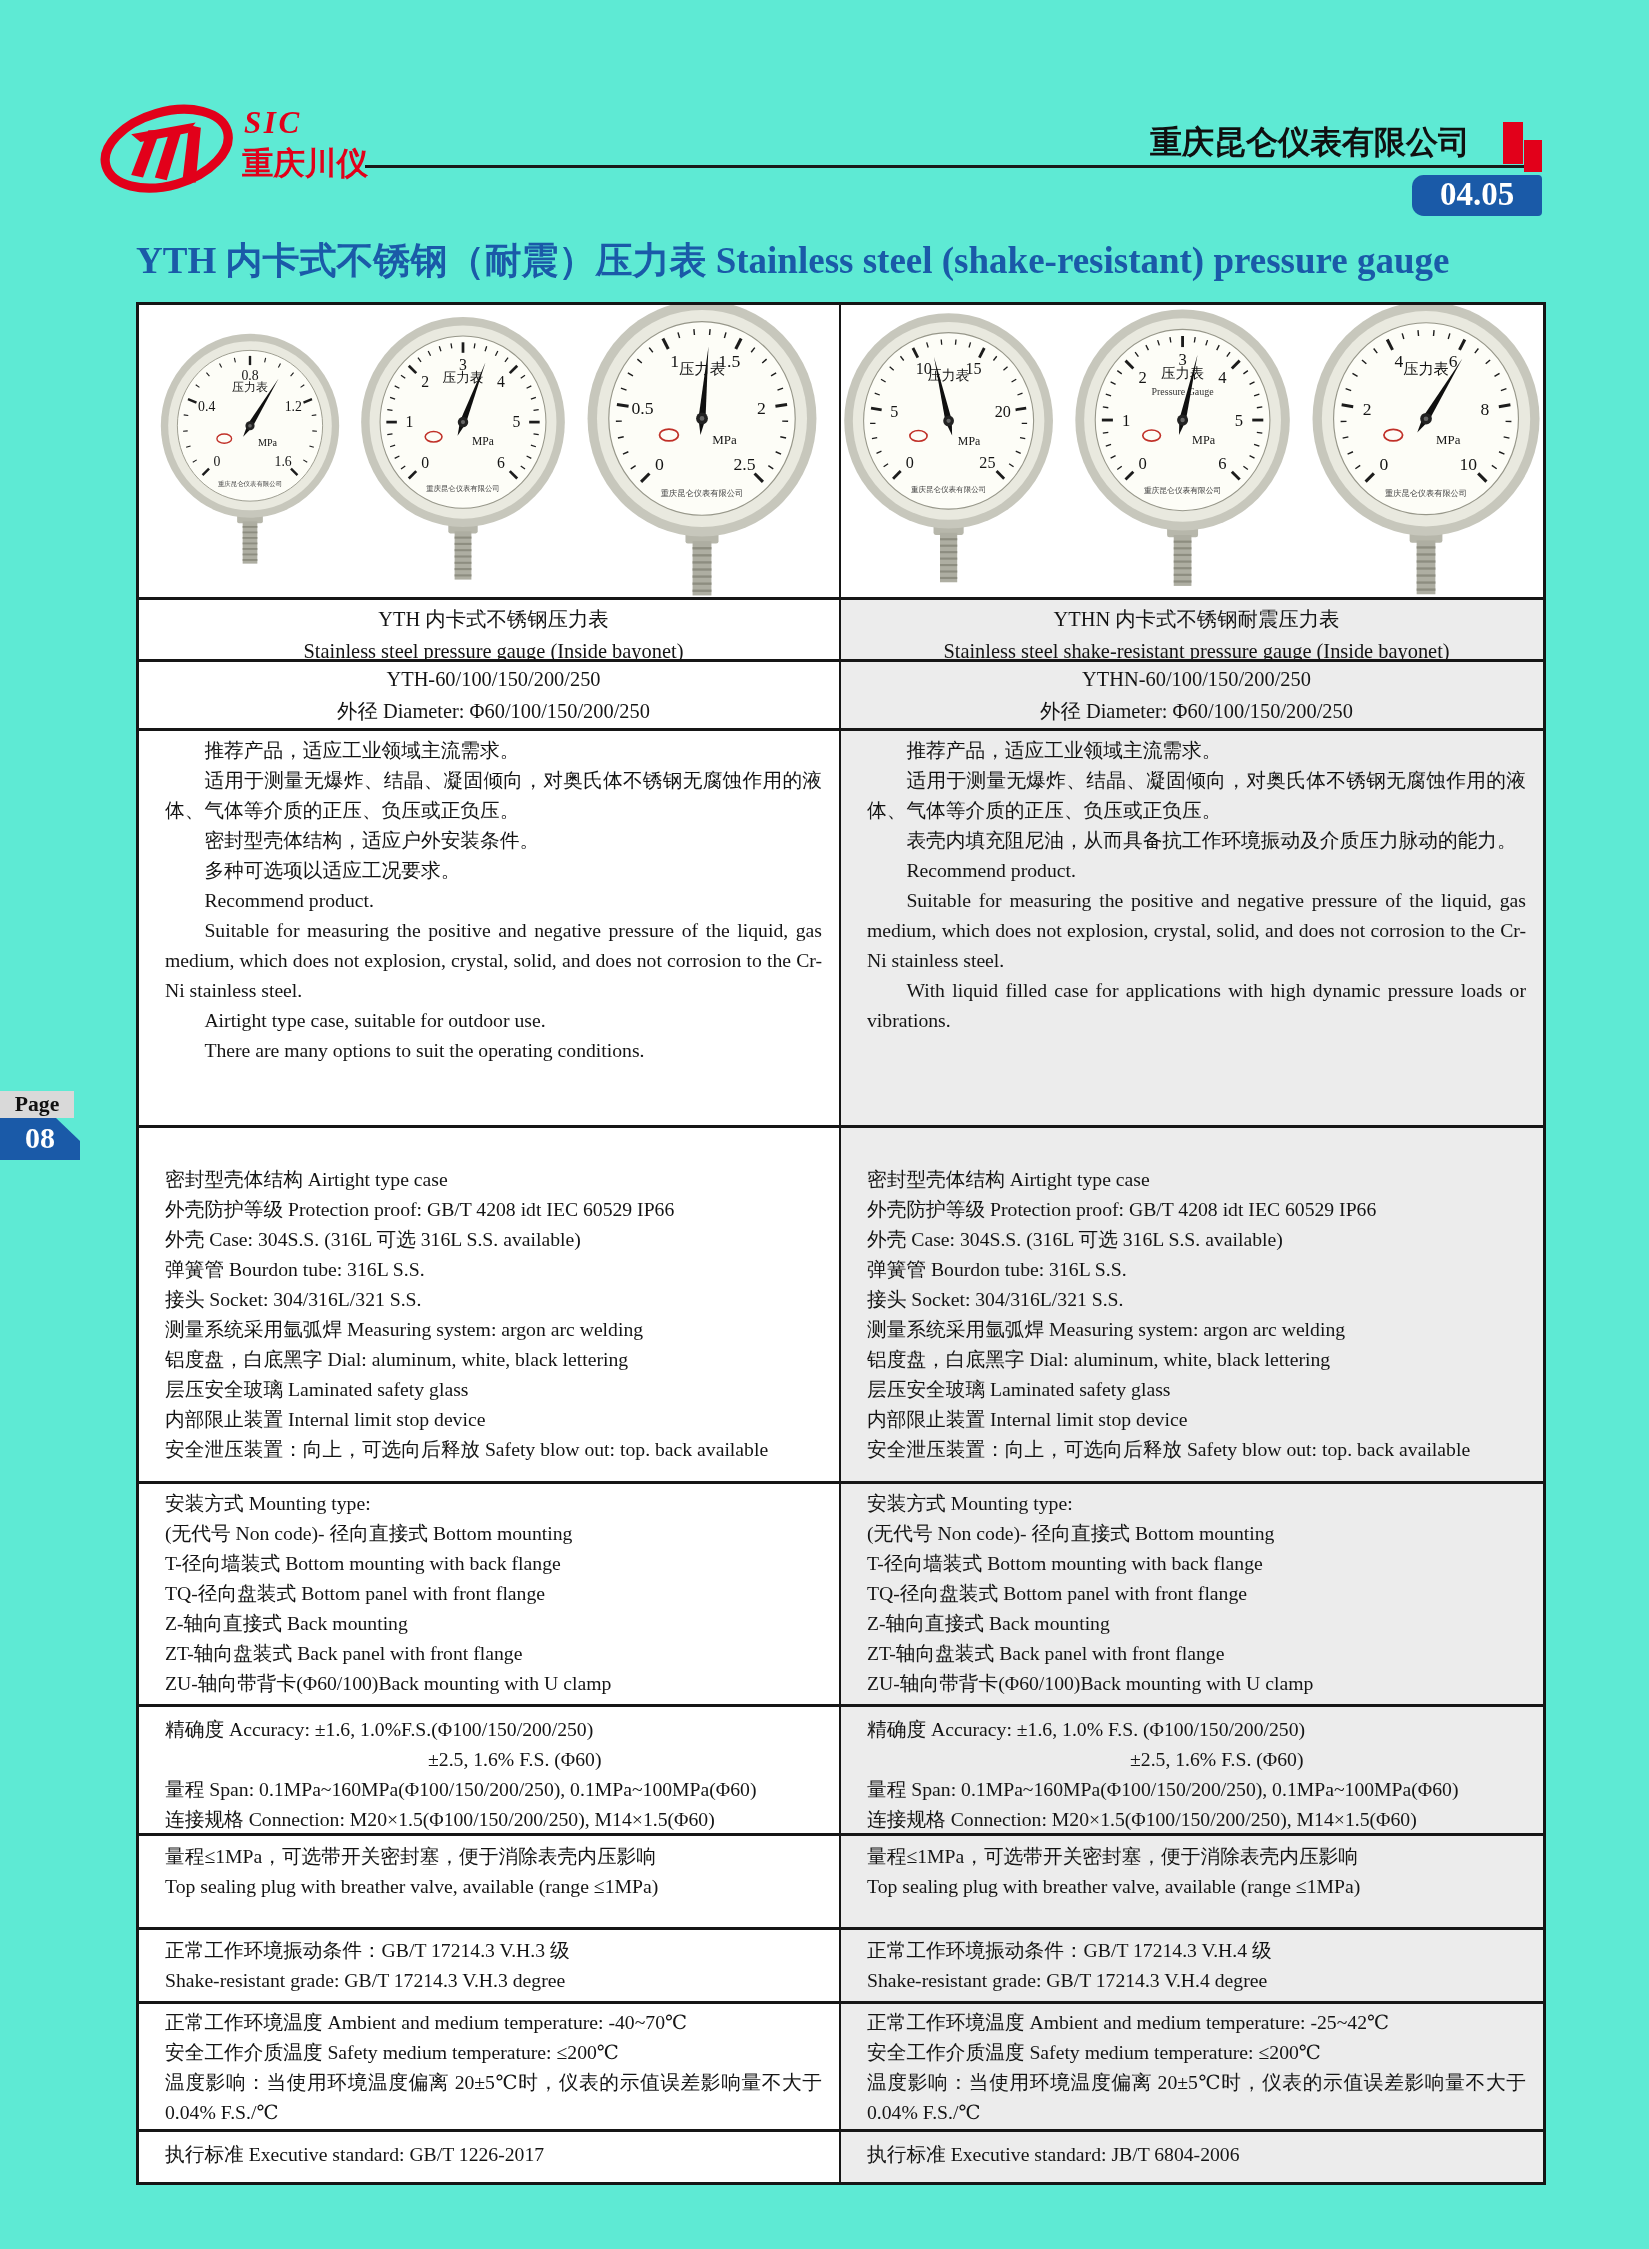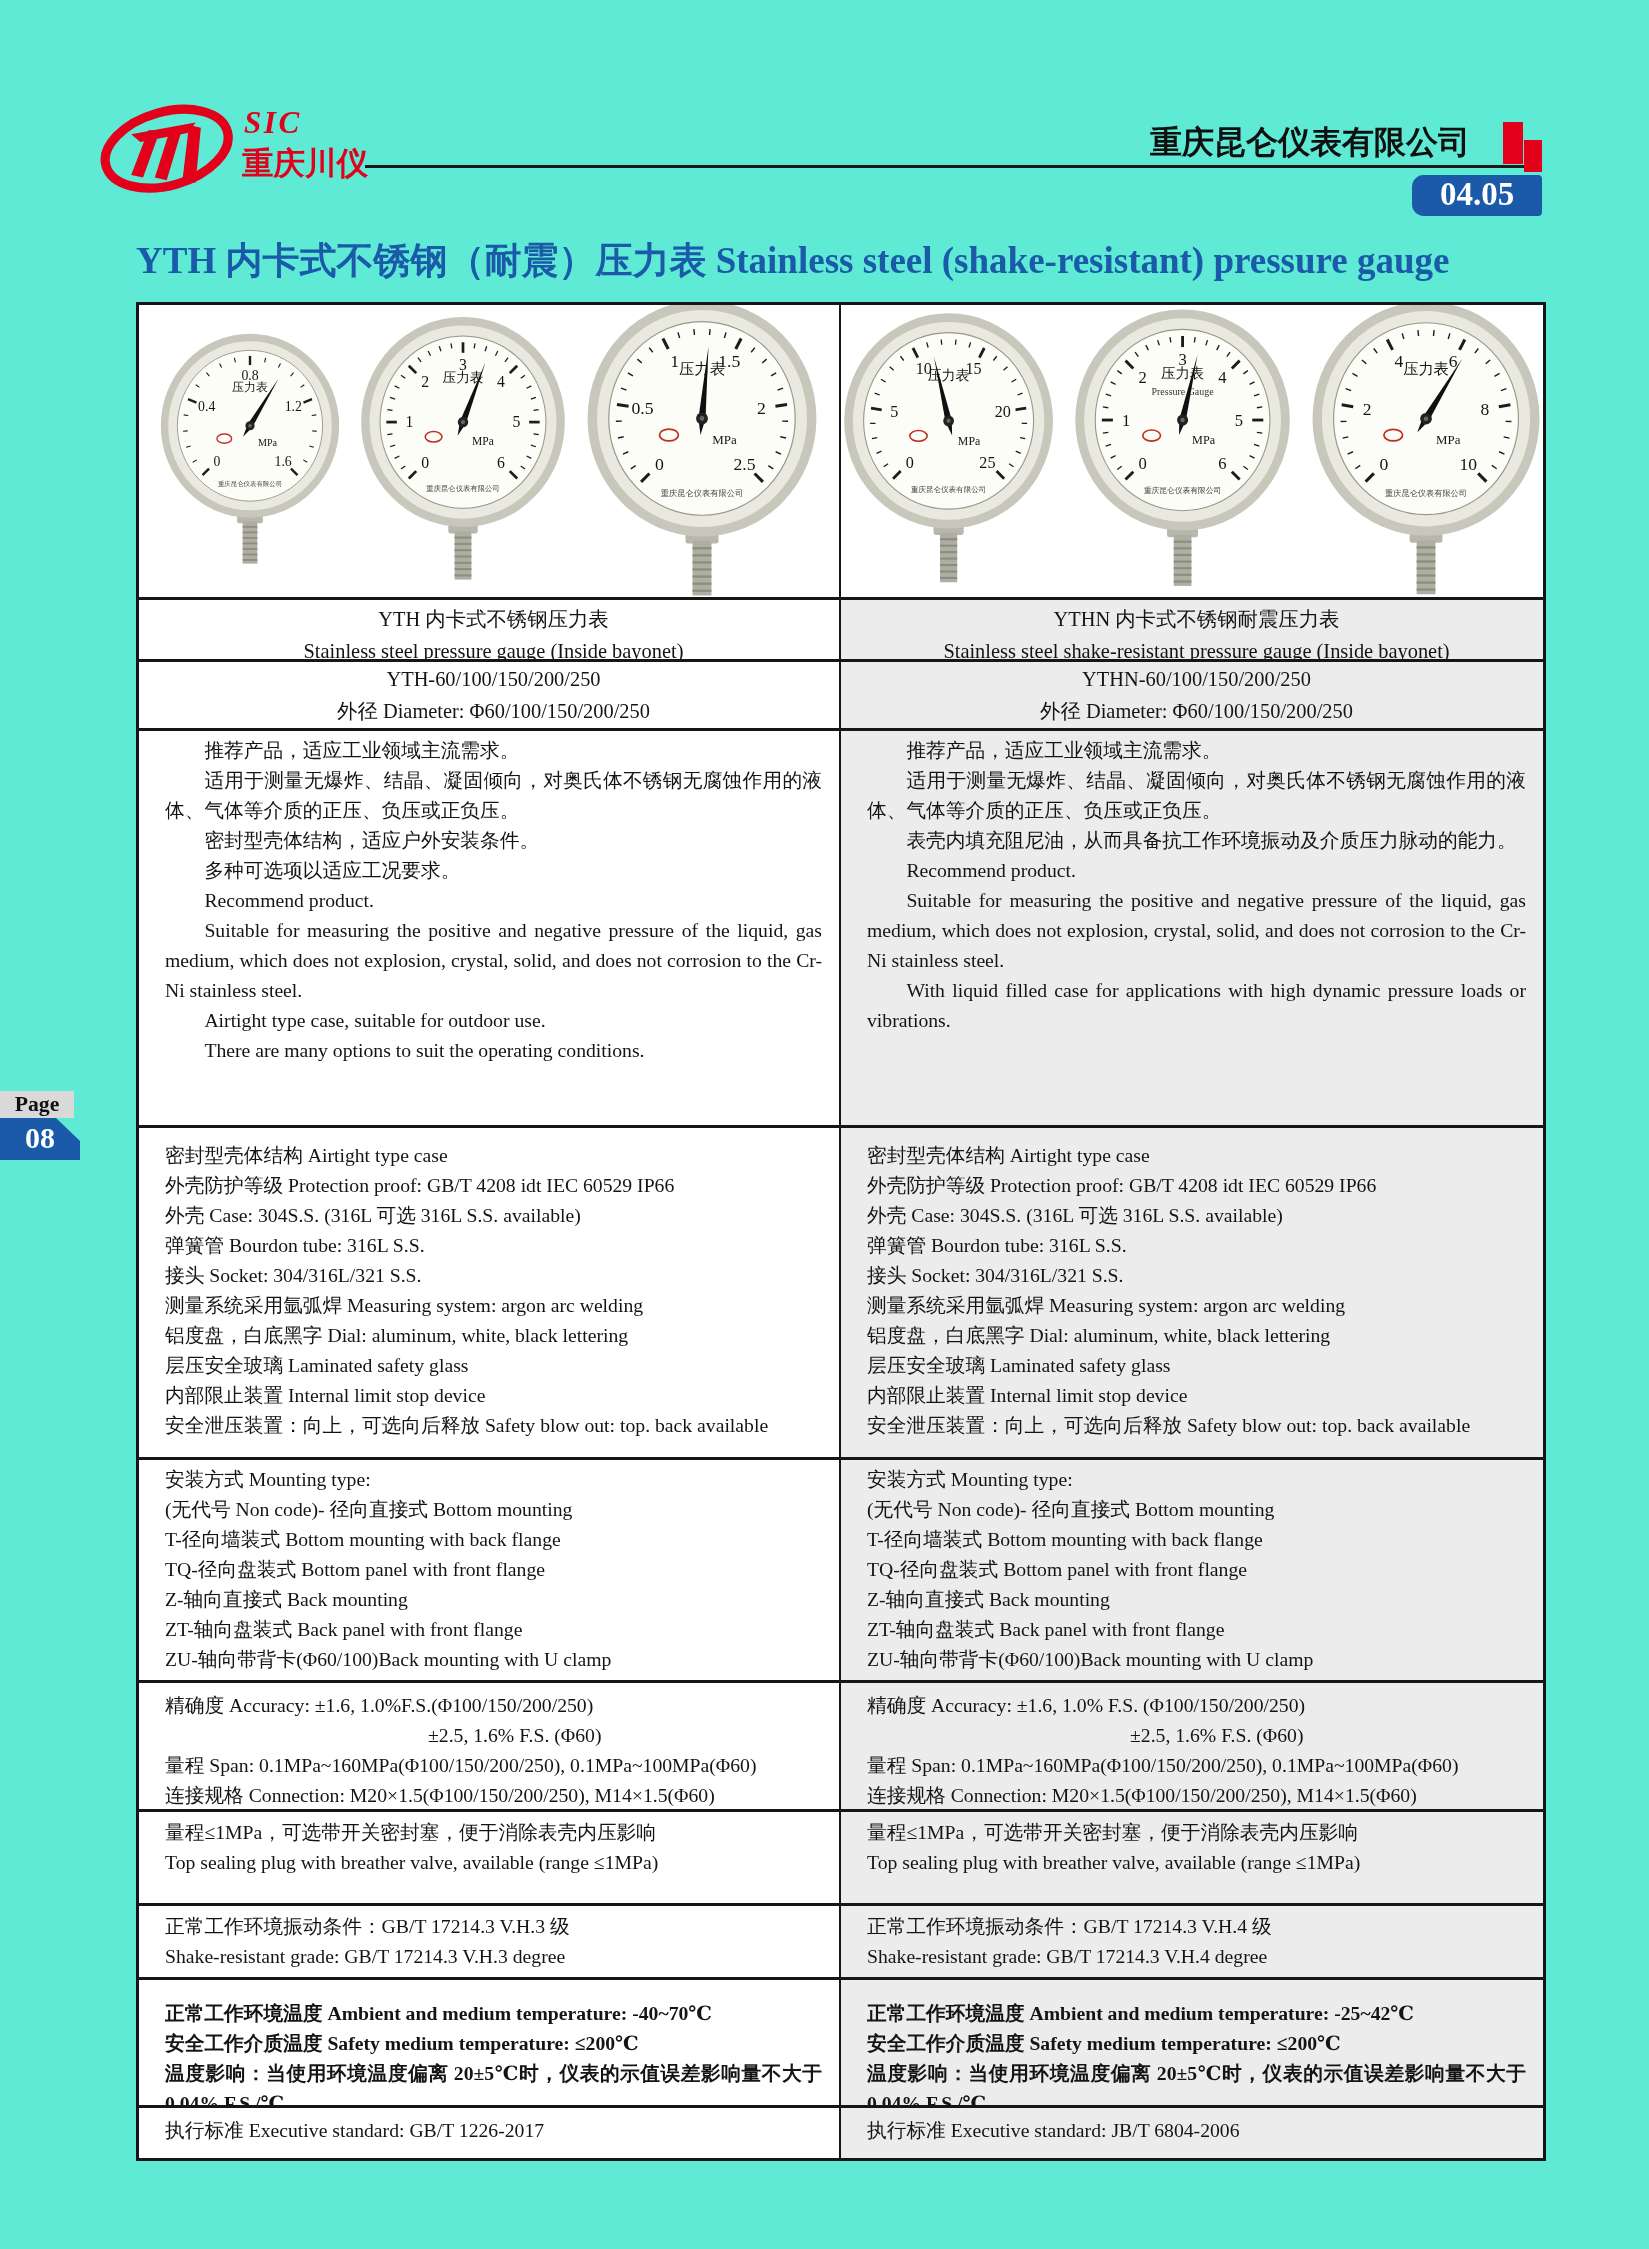--- a/index.html
+++ b/index.html
@@ -28,37 +28,37 @@
   .tab-num{position:absolute;left:0;top:1118px;width:80px;height:42px;background:#1a5aa8;color:#fff;
            font-size:30px;font-weight:bold;text-align:center;line-height:39px;
            clip-path:polygon(0 0,70% 0,100% 55%,100% 100%,0 100%);}
 
   
   .spec-table{position:absolute;left:136px;top:302px;width:1404px;border:3.3px solid #161616;
               display:flex;background:#fff;}
   .col{width:50%;}
   .col-right{border-left:2.6px solid #161616;background:#ececec;}
   .row{box-sizing:border-box;border-bottom:3.3px solid #161616;overflow:hidden;}
-  .r1{height:295px;}.r2{height:62px;}.r3{height:69px;}.r4{height:397px;}.r5{height:332px;}
+  .r1{height:295px;}.r2{height:62px;}.r3{height:69px;}.r4{height:397px;}.r5{height:332px;margin-top:24px;}
   .r6{height:223px;}.r7{height:129px;}.r8{height:94px;}.r9{height:74px;}.r10{height:128px;}
   .r11{height:50px;border-bottom:none;}
   .img-cell{background:#fff;display:flex;align-items:center;justify-content:center;gap:15.8px;}
   .c{padding:6.6px 17px 0 26px;font-size:19.7px;line-height:30px;}
   .center{text-align:center;}
   .name-cell{padding-top:2.6px;font-size:20.4px;line-height:32px;}
   .model-cell{padding-top:1.3px;font-size:20.4px;line-height:32px;}
   .desc{padding-top:3.9px;}
   .desc .para{text-indent:2em;text-align:justify;}
   .specs{padding-top:11.8px;}
   .mount{padding-top:3.9px;}
   .acc{padding-top:6.6px;}
   .acc .line:nth-child(2){padding-left:263px;}
   .acc .line:nth-child(5){text-align:center;}
   .seal,.shake{padding-top:4.6px;}
-  .temp{padding-top:18px;font-weight:bold;}
+  .temp{padding-top:3px;}
   .temp .line{text-align:justify;}
   .std{padding-top:7.2px;}
 </style>
 </head>
 <body>
 
 <div class="page">
 
   <svg class="logo-svg" width="142" height="92" viewBox="0 0 216 140">
     <ellipse cx="106" cy="68" rx="96" ry="56" fill="none" stroke="#e2001a" stroke-width="14" transform="rotate(-16 106 68)"></ellipse>

